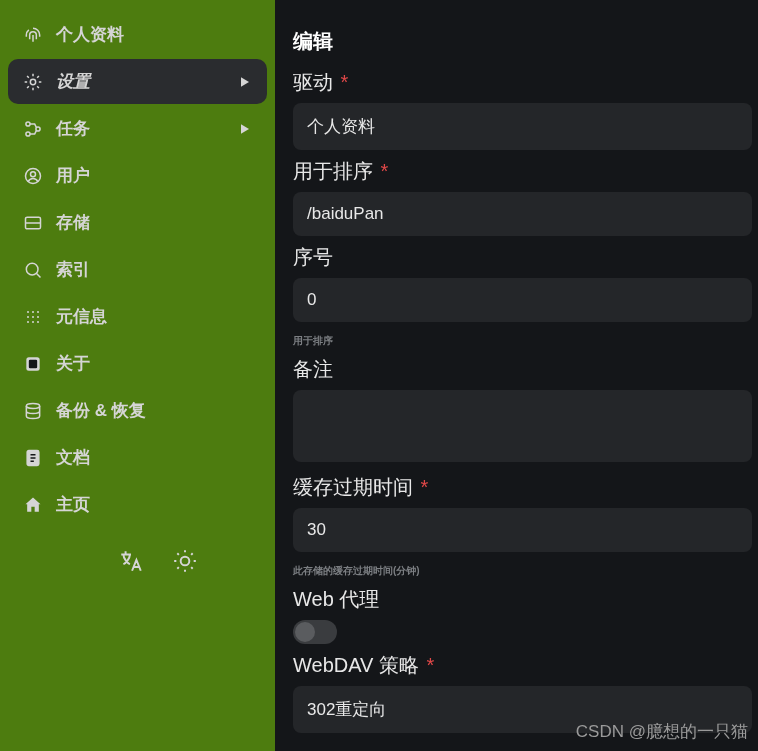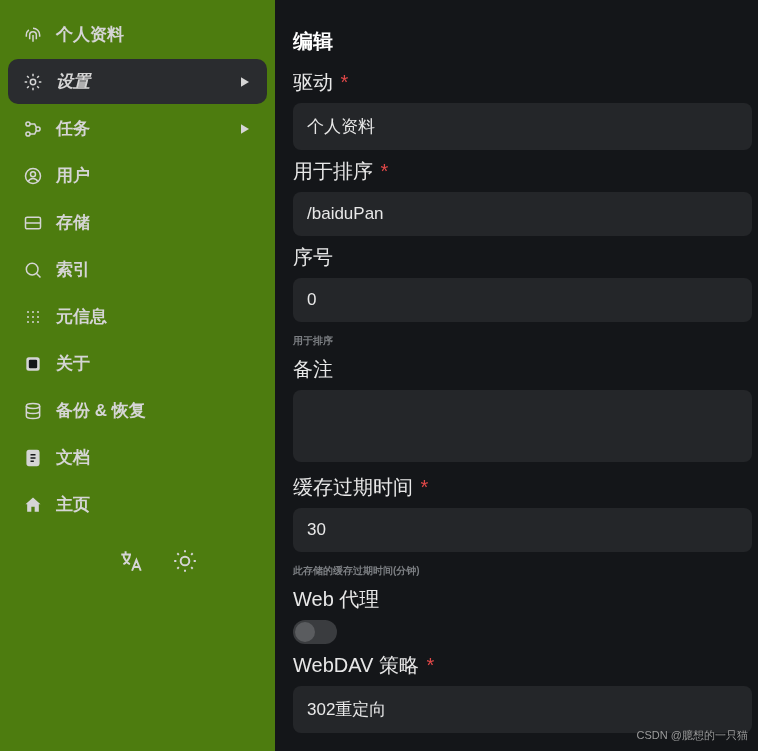--- a/index.html
+++ b/index.html
@@ -116,21 +116,21 @@
       background: #5a5c5f;
       position: absolute;
       top: 2px;
       left: 2px;
     }
     .watermark {
       position: fixed;
       right: 10px;
       bottom: 8px;
       color: #9a9a9a;
-      font-size: 11px;
+      font-size: 17px;
     }
     svg { display: block; }
   </style>
 </head>
 <body>
 
 <div class="sidebar">
   <div class="sidebar-item">
     <span class="icon">
       <svg viewBox="0 0 24 24" width="20" height="20" fill="none" stroke="#d5d5d5" stroke-width="1.8">

